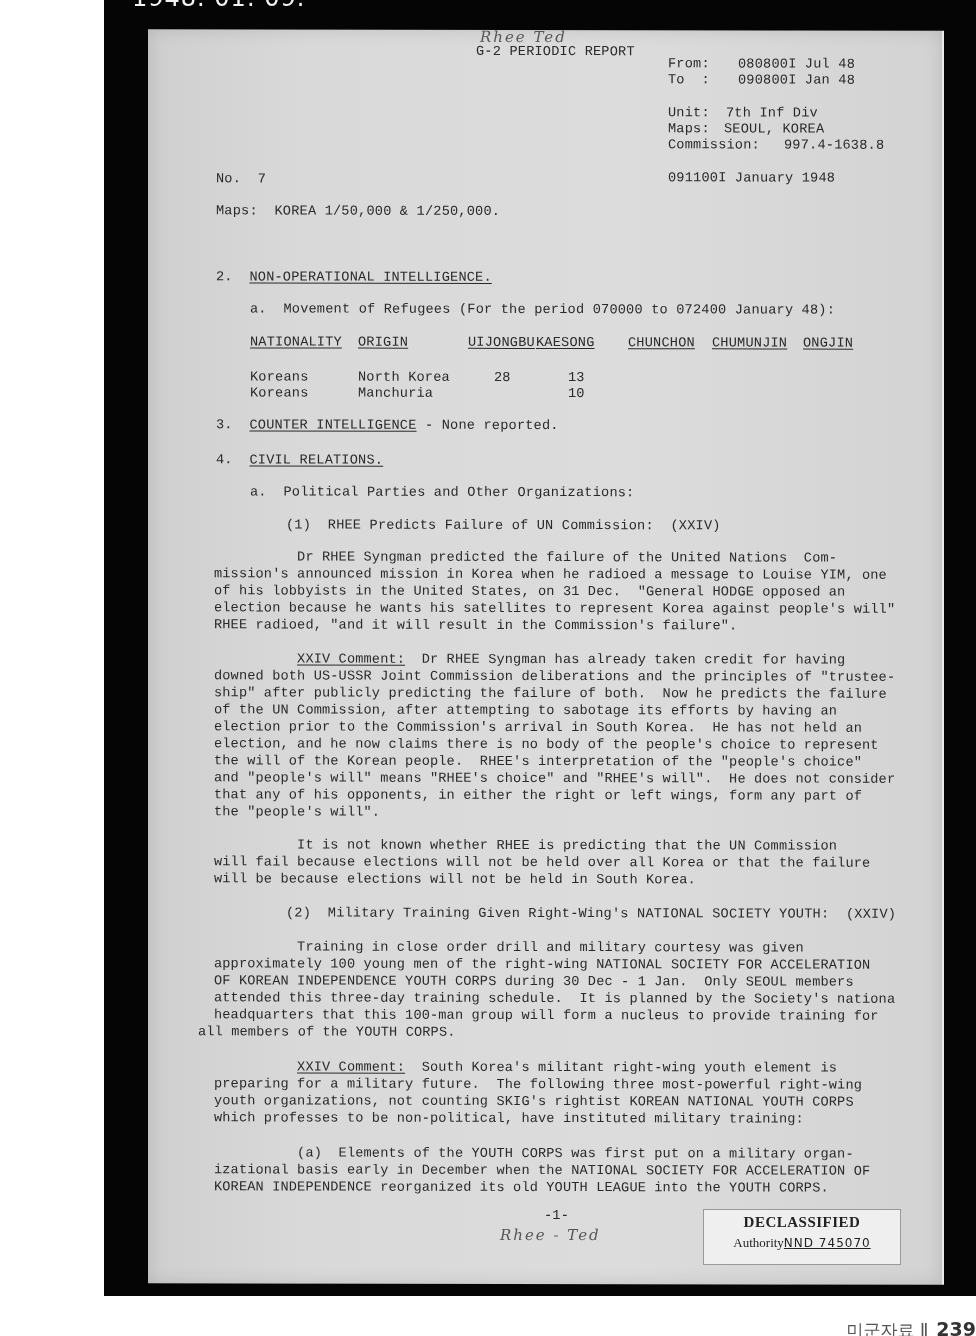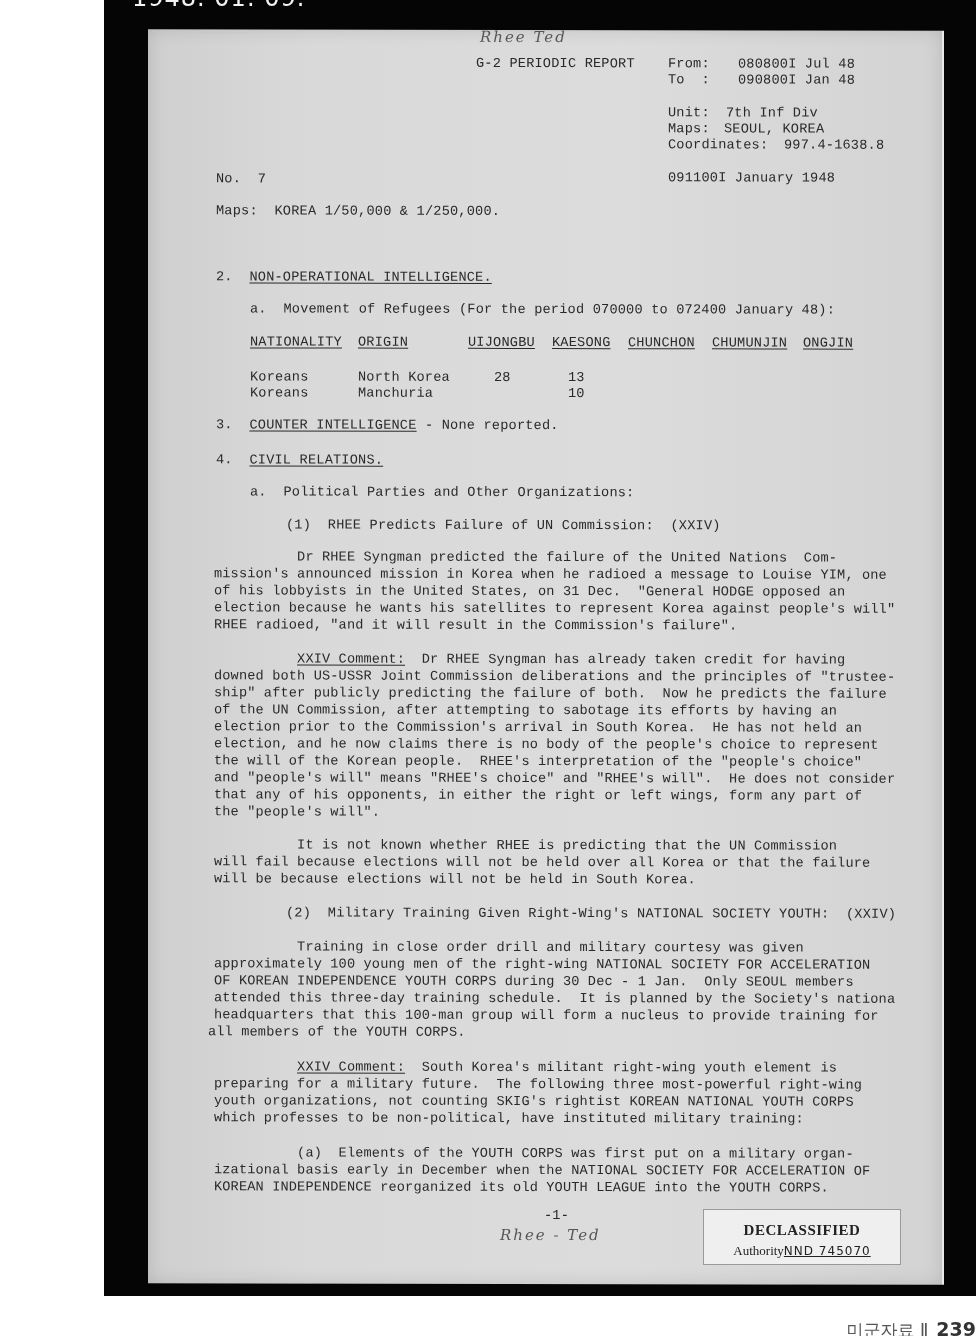--- a/index.html
+++ b/index.html
@@ -26,67 +26,67 @@
   }
   .t { position:absolute; color:#2a2a2a; font-size:13.6px; line-height:16.8px; white-space:pre; letter-spacing:0.2px; }
   .u { text-decoration:underline; text-underline-offset:2px; }
   .hand { position:absolute; font-family:"DejaVu Serif", serif; font-style:italic; color:#555; font-size:15px; letter-spacing:2px; }
   .para { position:absolute; color:#2a2a2a; font-size:13.6px; line-height:16.9px; white-space:pre; letter-spacing:0.15px; }
   .declass {
     position:absolute; left:703px; top:1209px; width:196px; height:54px;
     background:#efefef; border:1px solid #9a9a9a;
     font-family:"Liberation Serif", serif; color:#222; text-align:center;
   }
-  .declass .d1 { font-size:15px; font-weight:bold; margin-top:12px; letter-spacing:0.5px; }
+  .declass .d1 { font-size:15px; font-weight:bold; margin-top:4px; letter-spacing:0.5px; }
   .declass .d2 { font-size:13px; margin-top:4px; }
   .declass .d2 .auth-num { text-decoration:underline; font-family:"DejaVu Sans", sans-serif; font-size:12px; letter-spacing:1px; }
   .footer {
     position:absolute; right:0; top:1318px; color:#555;
     font-family:"DejaVu Sans", sans-serif; font-size:17px; white-space:nowrap;
   }
   .footer .pg { font-weight:bold; color:#333; font-size:19px; margin-left:8px; }
 </style>
 </head>
 <body>
 
 <div class="frame"></div>
 <div class="top-title">1948. 01. 09.</div>
 
 <div class="paper">
 
   <div class="hand" style="left:332px; top:-2px;">Rhee Ted</div>
-  <div class="t" style="left:328px; top:26px;text-align:center;">G-2 PERIODIC REPORT</div>
+  <div class="t" style="left:328px; top:14px;text-align:center;">G-2 PERIODIC REPORT</div>
 
   <div class="t" style="left:520px; top:26px;">From:</div>
   <div class="t" style="left:590px; top:26px;">080800I Jul 48</div>
   <div class="t" style="left:520px; top:42px;">To  :</div>
   <div class="t" style="left:590px; top:42px;">090800I Jan 48</div>
 
   <div class="t" style="left:520px; top:75px;">Unit:</div>
   <div class="t" style="left:578px; top:75px;">7th Inf Div</div>
   <div class="t" style="left:520px; top:91px;">Maps:</div>
   <div class="t" style="left:576px; top:91px;">SEOUL, KOREA</div>
-  <div class="t" style="left:520px; top:107px;">Coordinates:</div>
+  <div class="t" style="left:520px; top:107px;">Commission:</div>
   <div class="t" style="left:636px; top:107px;">997.4-1638.8</div>
 
   <div class="t" style="left:68px; top:142px;">No.  7</div>
   <div class="t" style="left:520px; top:140px;">091100I January 1948</div>
 
   <div class="t" style="left:68px; top:174px;">Maps:  KOREA 1/50,000 &amp; 1/250,000.</div>
 
 
   <div class="t" style="left:68px; top:240px;"><span>2.</span>  <span class="u">NON-OPERATIONAL INTELLIGENCE.</span></div>
 
   <div class="t" style="left:102px; top:272px;">a.  Movement of Refugees (For the period 070000 to 072400 January 48):</div>
 
   <div>
     <div class="t u" style="left:102px; top:305px;">NATIONALITY</div>
     <div class="t u" style="left:210px; top:305px;">ORIGIN</div>
     <div class="t u" style="left:320px; top:305px;">UIJONGBU</div>
-    <div class="t u" style="left:404px; top:305px;">KAESONG</div>
+    <div class="t u" style="left:388px; top:305px;">KAESONG</div>
     <div class="t u" style="left:480px; top:305px;">CHUNCHON</div>
     <div class="t u" style="left:564px; top:305px;">CHUMUNJIN</div>
     <div class="t u" style="left:655px; top:305px;">ONGJIN</div>
 
     <div class="t" style="left:102px; top:340px;">Koreans</div>
     <div class="t" style="left:210px; top:340px;">North Korea</div>
     <div class="t" style="left:346px; top:340px;">28</div>
     <div class="t" style="left:420px; top:340px;">13</div>
 
     <div class="t" style="left:102px; top:356px;">Koreans</div>
@@ -129,21 +129,21 @@
   </div>
 
   <div class="t" style="left:138px; top:876px;">(2)  Military Training Given Right-Wing's NATIONAL SOCIETY YOUTH:  (XXIV)</div>
 
   <div>
     <div class="para" style="left:66px; top:910px;">          Training in close order drill and military courtesy was given</div>
     <div class="para" style="left:66px; top:927px;">approximately 100 young men of the right-wing NATIONAL SOCIETY FOR ACCELERATION</div>
     <div class="para" style="left:66px; top:944px;">OF KOREAN INDEPENDENCE YOUTH CORPS during 30 Dec - 1 Jan.  Only SEOUL members</div>
     <div class="para" style="left:66px; top:961px;">attended this three-day training schedule.  It is planned by the Society's nationa</div>
     <div class="para" style="left:66px; top:978px;">headquarters that this 100-man group will form a nucleus to provide training for</div>
-    <div class="para" style="left:60px; top:995px;text-align:right;">all members of the YOUTH CORPS.</div>
+    <div class="para" style="left:50px; top:995px;text-align:right;">all members of the YOUTH CORPS.</div>
   </div>
 
   <div>
     <div class="para" style="left:66px; top:1030px;">          <span class="u">XXIV Comment:</span><span>  South Korea's militant right-wing youth element is</span></div>
     <div class="para" style="left:66px; top:1047px;">preparing for a military future.  The following three most-powerful right-wing</div>
     <div class="para" style="left:66px; top:1064px;">youth organizations, not counting SKIG's rightist KOREAN NATIONAL YOUTH CORPS</div>
     <div class="para" style="left:66px; top:1081px;">which professes to be non-political, have instituted military training:</div>
   </div>
 
   <div>

